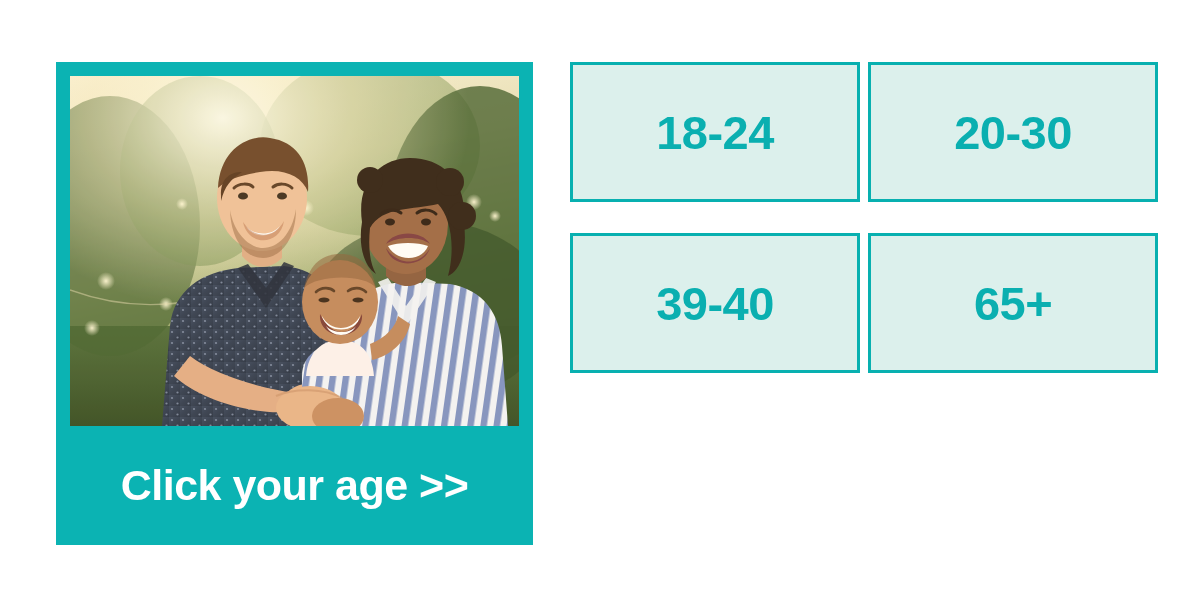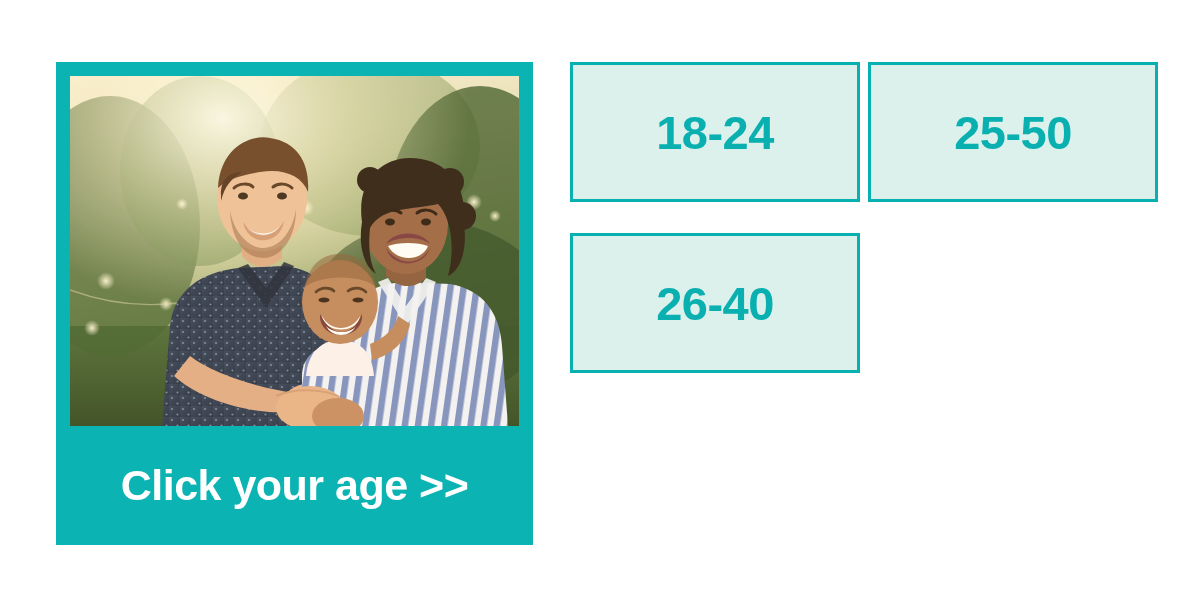--- a/index.html
+++ b/index.html
@@ -240,25 +240,28 @@
     </div>
   </div>
 
   <div class="age-grid">
 
     <div class="age-button">
       <span class="age-button-label">18-24</span>
     </div>
 
     <div class="age-button">
-      <span class="age-button-label">25-50</span>
-    </div>
-
-    <div class="age-button">
-      <span class="age-button-label">26-40</span>
-    </div>
-
-
-
+      <span class="age-button-label">20-30</span>
+    </div>
+
+    <div class="age-button">
+      <span class="age-button-label">39-40</span>
+    </div>
+
+
+
+    <div class="age-button">
+      <span class="age-button-label">65+</span>
+    </div>
 
   </div>
 
 </div>
 
 </body></html>

